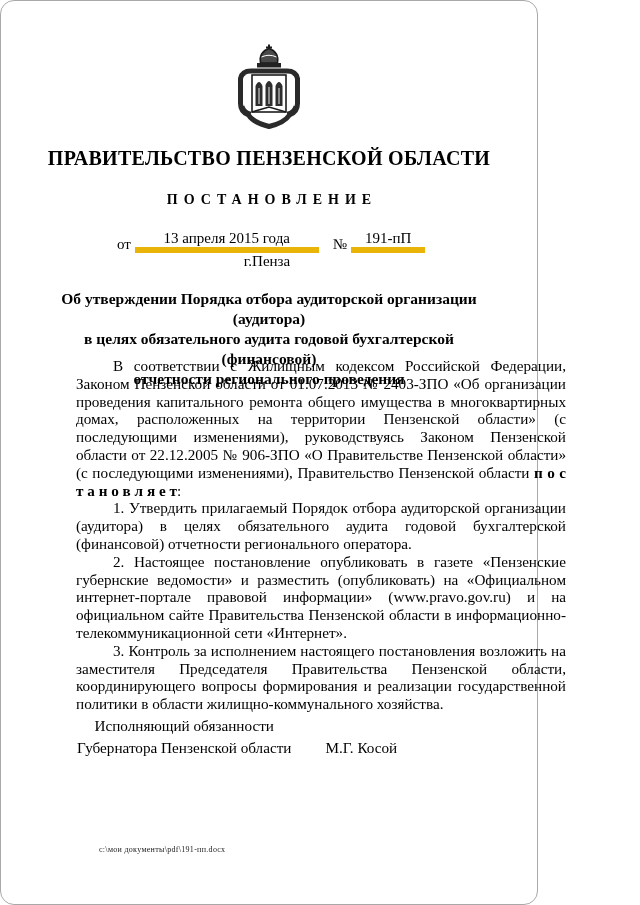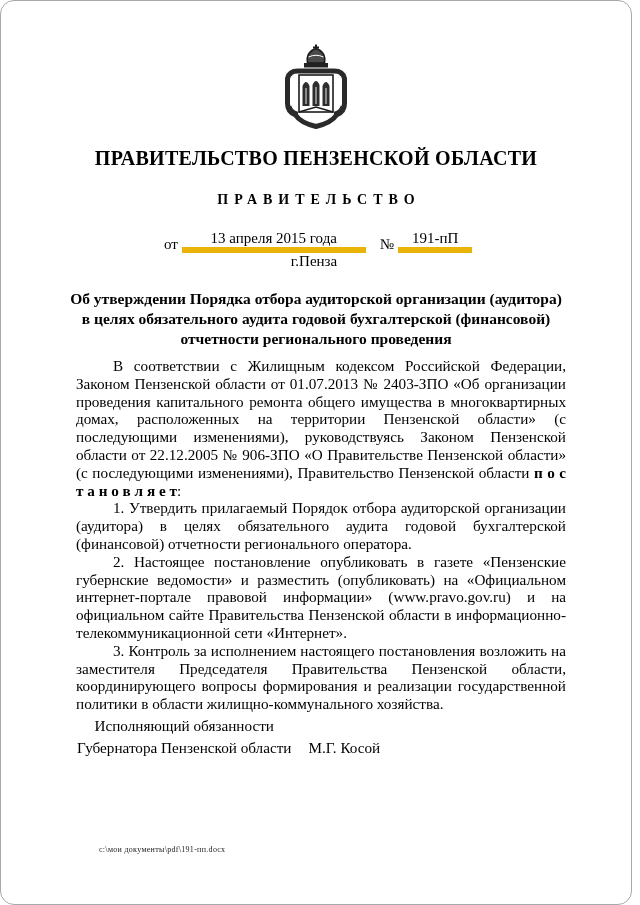--- a/index.html
+++ b/index.html
@@ -6,21 +6,21 @@
   html, body { background: #ffffff; }
   body {
     width: 640px; height: 905px;
     font-family: "Liberation Serif", "DejaVu Serif", serif;
     color: #000;
     position: relative;
     overflow: hidden;
   }
   .page {
     position: absolute; inset: 0;
-    width: 632px; height: 905px;
+    width: 538px; height: 905px;
     background: #fff;
     border: 1px solid #a9a9a9;
     border-radius: 14px;
   }
   .emblem {
     position: absolute; top: 43px; left: 50%;
     transform: translateX(-50%);
     width: 96px; height: 90px;
   }
   .org-name {
@@ -59,21 +59,21 @@
   }
   .body-text {
     position: absolute; top: 356px; left: 75px; width: 490px;
     font-size: 15.2px; line-height: 17.8px;
     text-align: justify;
   }
   .body-text p { text-indent: 37px; }
   .decree { font-weight: bold; }
   .signature {
     position: absolute; top: 714px; left: 76px;
-    display: flex; align-items: flex-end; gap: 17px;
+    display: flex; align-items: flex-end; gap: 34px;
     font-size: 15.2px; line-height: 22px;
   }
   .sig-position { text-align: center; }
   .sig-name { padding-bottom: 0; }
   .footer-path {
     position: absolute; top: 844px; left: 74px;
     font-size: 8px; color: #1a1a1a; letter-spacing: 0.3px; padding-left: 24px;
   }
 </style>
 </head>
@@ -101,21 +101,21 @@
       <path d="M44.5 62 v-21 q3.5 -8 7 0 v21 z" fill="#2e2e2e"></path>
       <path d="M54.5 62 v-20 q3.5 -8 7 0 v20 z" fill="#2e2e2e"></path>
       <path d="M38 44 v16 M48 43 v17 M58 44 v16" stroke="#fff" stroke-width="0.9"></path>
 
       <path d="M31 68 l17 -5 l17 5" fill="none" stroke="#1c1c1c" stroke-width="1.6"></path>
     </svg>
   </div>
 
   <div class="org-name">ПРАВИТЕЛЬСТВО ПЕНЗЕНСКОЙ ОБЛАСТИ</div>
 
-  <div class="doc-type">ПРАВИТЕЛЬСТВО</div>
+  <div class="doc-type">ПОСТАНОВЛЕНИЕ</div>
 
   <div class="date-row">
     <span class="lbl">от</span>
     <span class="field field-date">13 апреля 2015 года</span>
     <span class="lbl" style="padding-left:14px;">№</span>
     <span class="field field-num">191-пП</span>
   </div>
 
   <div class="city">г.Пенза</div>
 

